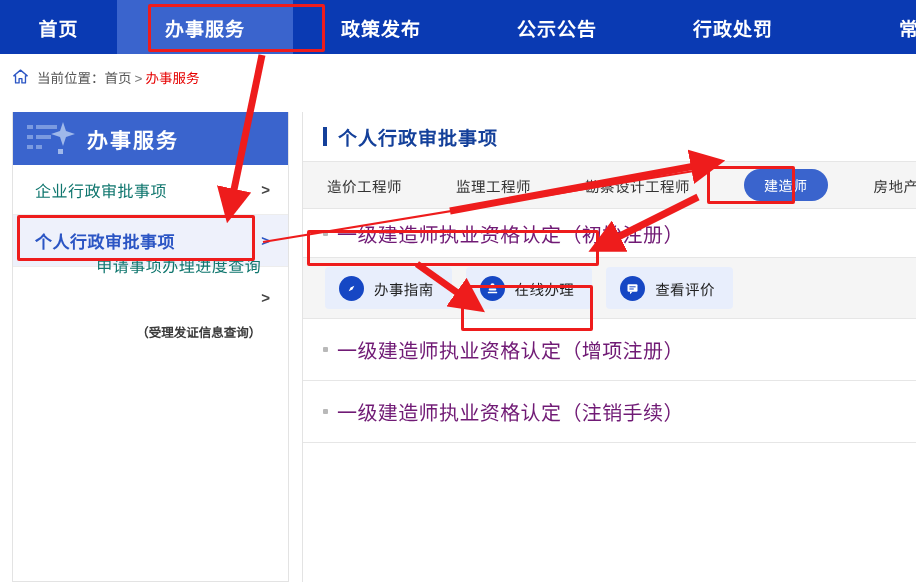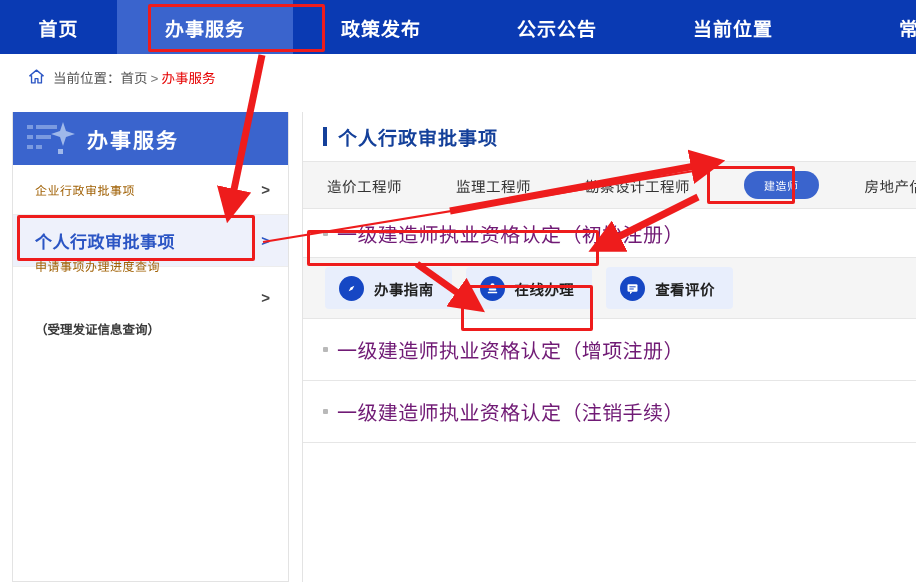--- a/index.html
+++ b/index.html
@@ -48,21 +48,21 @@
   
   .breadcrumb {
     position: absolute;
     left: 0; top: 54px;
     width: 916px;
     height: 45px;
     display: flex;
     align-items: center;
     background: #ffffff;
     box-sizing: border-box;
-    padding-left: 28px;
+    padding-left: 12px;
   }
   .home-icon {
     width: 17px;
     height: 17px;
     margin-right: 8px;
     flex: 0 0 auto;
     display: block;
   }
   .bc-text {
     font-size: 13.5px;
@@ -116,22 +116,22 @@
     height: 50px;
     display: flex;
     align-items: center;
     justify-content: space-between;
     padding: 0 18px 0 22px;
     box-sizing: border-box;
     border-bottom: 1px solid #ededed;
     position: relative;
   }
   .sb-item .sb-label {
-    font-size: 12px;
-    color: #a16207;
+    font-size: 16px;
+    color: #0f766e;
     letter-spacing: 0.5px;
   }
   .sb-item .sb-arrow {
     font-size: 15px;
     color: #444;
     font-weight: bold;
   }
   .sb-item.active {
     background: #eef1fb;
     height: 52px;
@@ -147,21 +147,21 @@
   }
   .sb-item.two-line {
     height: 60px;
     flex-direction: row;
     align-items: center;
     border-bottom: none;
   }
   .sb-text-block {
     display: flex;
     flex-direction: column;
-    align-items: flex-start;
+    align-items: flex-end;
     flex: 1 1 auto;
     gap: 43px;
   }
   .sb-sub {
     font-size: 12.5px;
     color: #3a3a3a;
     margin-top: 2px;
     font-weight: bold;
   }
 
@@ -214,21 +214,21 @@
     margin-right: 34px;
     white-space: nowrap;
     letter-spacing: 0.5px;
   }
   .tab.active {
     background: #3a64cd;
     color: #ffffff;
     border-radius: 16px;
     padding: 6px 20px;
     margin-right: 26px;
-    font-size: 11px;
+    font-size: 14px;
   }
 
   .item-row {
     height: 62px;
     display: flex;
     align-items: center;
     padding-left: 20px;
     box-sizing: border-box;
     border-bottom: 1px solid #e6e6e6;
     background: #ffffff;
@@ -262,21 +262,20 @@
   }
   .action-btn {
     background: #e8eefc;
     border-radius: 4px;
     height: 42px;
     display: flex;
     align-items: center;
     padding: 0 18px 0 14px;
     margin-right: 14px;
     box-sizing: border-box;
-    font-weight: bold;
   }
   .act-icon {
     width: 25px; height: 25px;
     border-radius: 50%;
     background: #1647c4;
     margin-right: 10px;
     flex: 0 0 auto;
     display: flex;
     align-items: center;
     justify-content: center;
@@ -312,21 +311,21 @@
   <div class="nav-item w-norm active">
       <span>办事服务</span>
     </div>
   <div class="nav-item w-norm">
       <span>政策发布</span>
     </div>
   <div class="nav-item w-norm">
       <span>公示公告</span>
     </div>
   <div class="nav-item w-norm">
-      <span>当前位置</span>
+      <span>行政处罚</span>
     </div>
   <div class="nav-item w-norm">
       <span>常</span>
     </div>
 </div>
 
 <div class="breadcrumb">
   <svg class="home-icon" viewBox="0 0 24 24">
     <path d="M12 3 L2.5 11 L5 11 L5 21 L10 21 L10 15 L14 15 L14 21 L19 21 L19 11 L21.5 11 Z" fill="none" stroke="#2b55c4" stroke-width="1.9" stroke-linejoin="round"></path>
   </svg>

